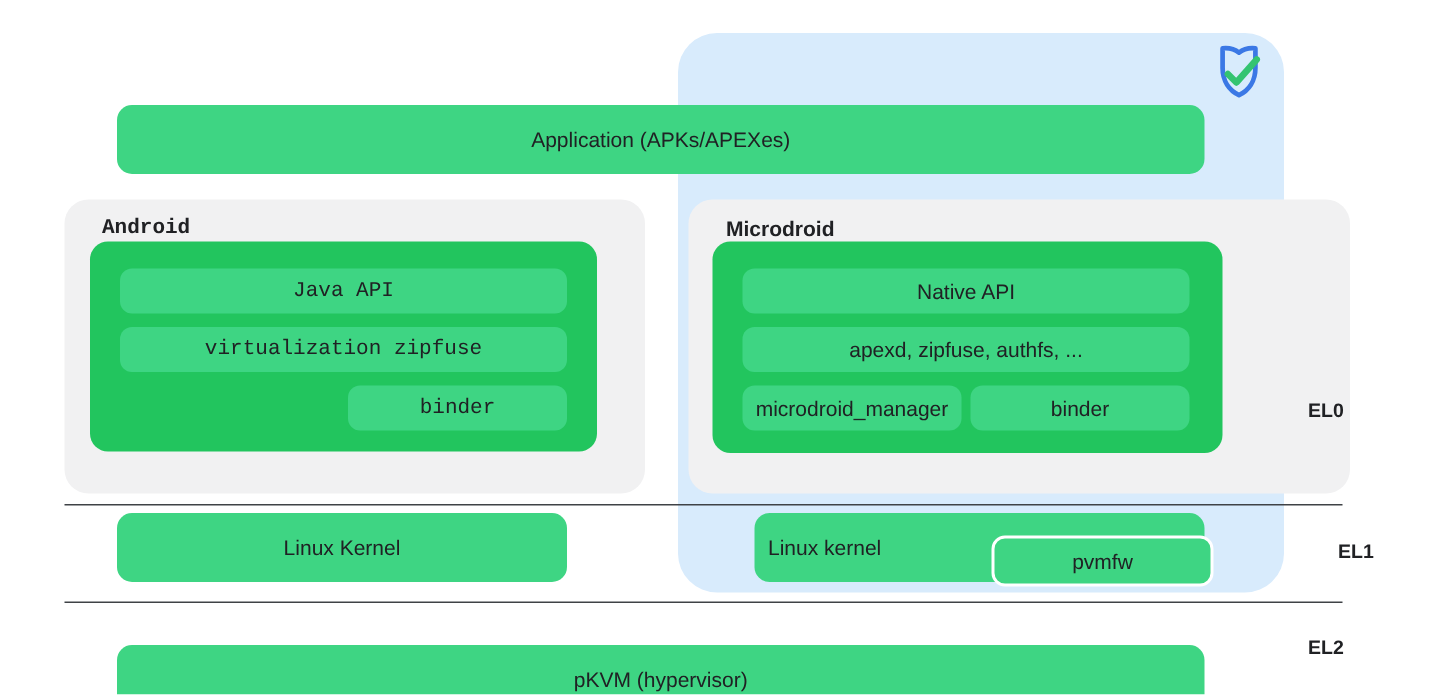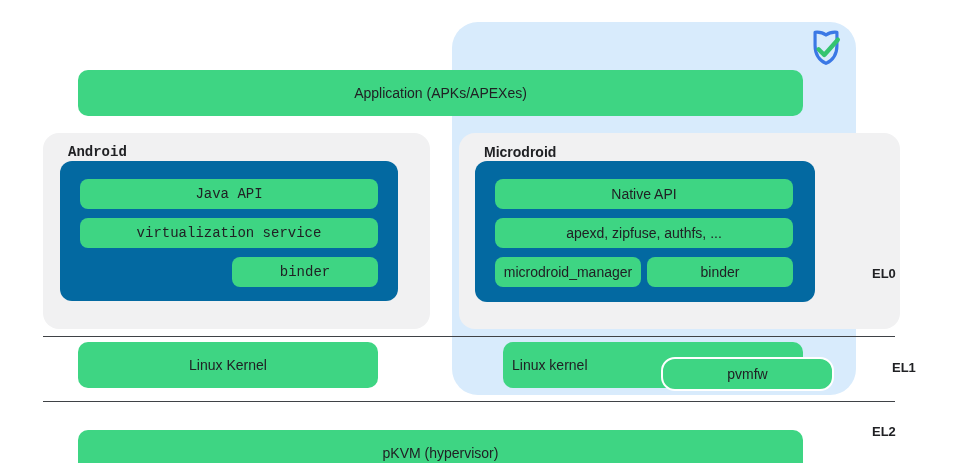--- a/index.html
+++ b/index.html
@@ -13,21 +13,21 @@
     left:452px; top:22px; width:404px; height:373px;
     background:var(--protected-bg,#d8ebfc); border-radius:26px;
   }
   .group-box {
     background:var(--box-gray,#f1f1f2); border-radius:16px;
   }
   .group-title {
     position:absolute; left:25px; top:11px;
     font-size:14px; font-weight:bold; color:var(--text-dark,#202124);
   }
-  .inner-white { background:#0369a1; border-radius:12px;padding-left:32px; }
+  .inner-white { background:#22c55e; border-radius:12px;padding-left:32px; }
 
   .bar {
     background:var(--bar-green,#3ed583); border-radius:8px;
     display:flex; align-items:center; justify-content:center;
     font-size:14px; color:var(--text-dark,#202124); line-height:1;text-align:center;
   }
   .bar.big { border-radius:10px; }
   .bar.left-text { justify-content:flex-start; padding-left:9px; }
 
   .pvmfw {
@@ -65,21 +65,21 @@
     <span>Application (APKs/APEXes)</span>
   </div>
 
   <div class="abs group-box" style="left:43px; top:133px; width:387px; height:196px;font-family:Liberation Mono, monospace;">
     <div class="group-title">Android</div>
     <div class="abs inner-white" style="left:17px; top:28px; width:338px; height:140px;">
       <div class="abs bar" style="left:20px; top:18px; width:298px; height:30px;">
         <span>Java API</span>
       </div>
       <div class="abs bar" style="left:20px; top:57px; width:298px; height:30px;">
-        <span>virtualization service</span>
+        <span>virtualization zipfuse</span>
       </div>
       <div class="abs bar" style="left:172px; top:96px; width:146px; height:30px;">
         <span>binder</span>
       </div>
     </div>
   </div>
 
   <div class="abs group-box" style="left:459px; top:133px; width:441px; height:196px;">
     <div class="group-title">Microdroid</div>
     <div class="abs inner-white" style="left:16px; top:28px; width:340px; height:141px;">
@@ -100,21 +100,21 @@
 
   <div class="abs hline" style="left:43px; top:336px; width:852px;"></div>
   <div class="abs hline" style="left:43px; top:401px; width:852px;"></div>
 
   <div class="abs bar big" style="left:78px; top:342px; width:300px; height:46px;">
     <span>Linux Kernel</span>
   </div>
   <div class="abs bar big left-text" style="left:503px; top:342px; width:300px; height:46px;">
     <span>Linux kernel</span>
   </div>
-  <div class="abs bar pvmfw" style="left:661px; top:357px; width:173px; height:34px;border-radius:14px;">
+  <div class="abs bar pvmfw" style="left:661px; top:357px; width:148px; height:34px;">
     <span>pvmfw</span>
   </div>
 
   <div class="abs bar big" style="left:78px; top:430px; width:725px; height:46px;">
     <span>pKVM (hypervisor)</span>
   </div>
 
   <div class="abs el-label" style="left:872px; top:266px;">EL0</div>
   <div class="abs el-label" style="left:872px; top:360px;margin-left:20px;">EL1</div>
   <div class="abs el-label" style="left:872px; top:424px;">EL2</div>

